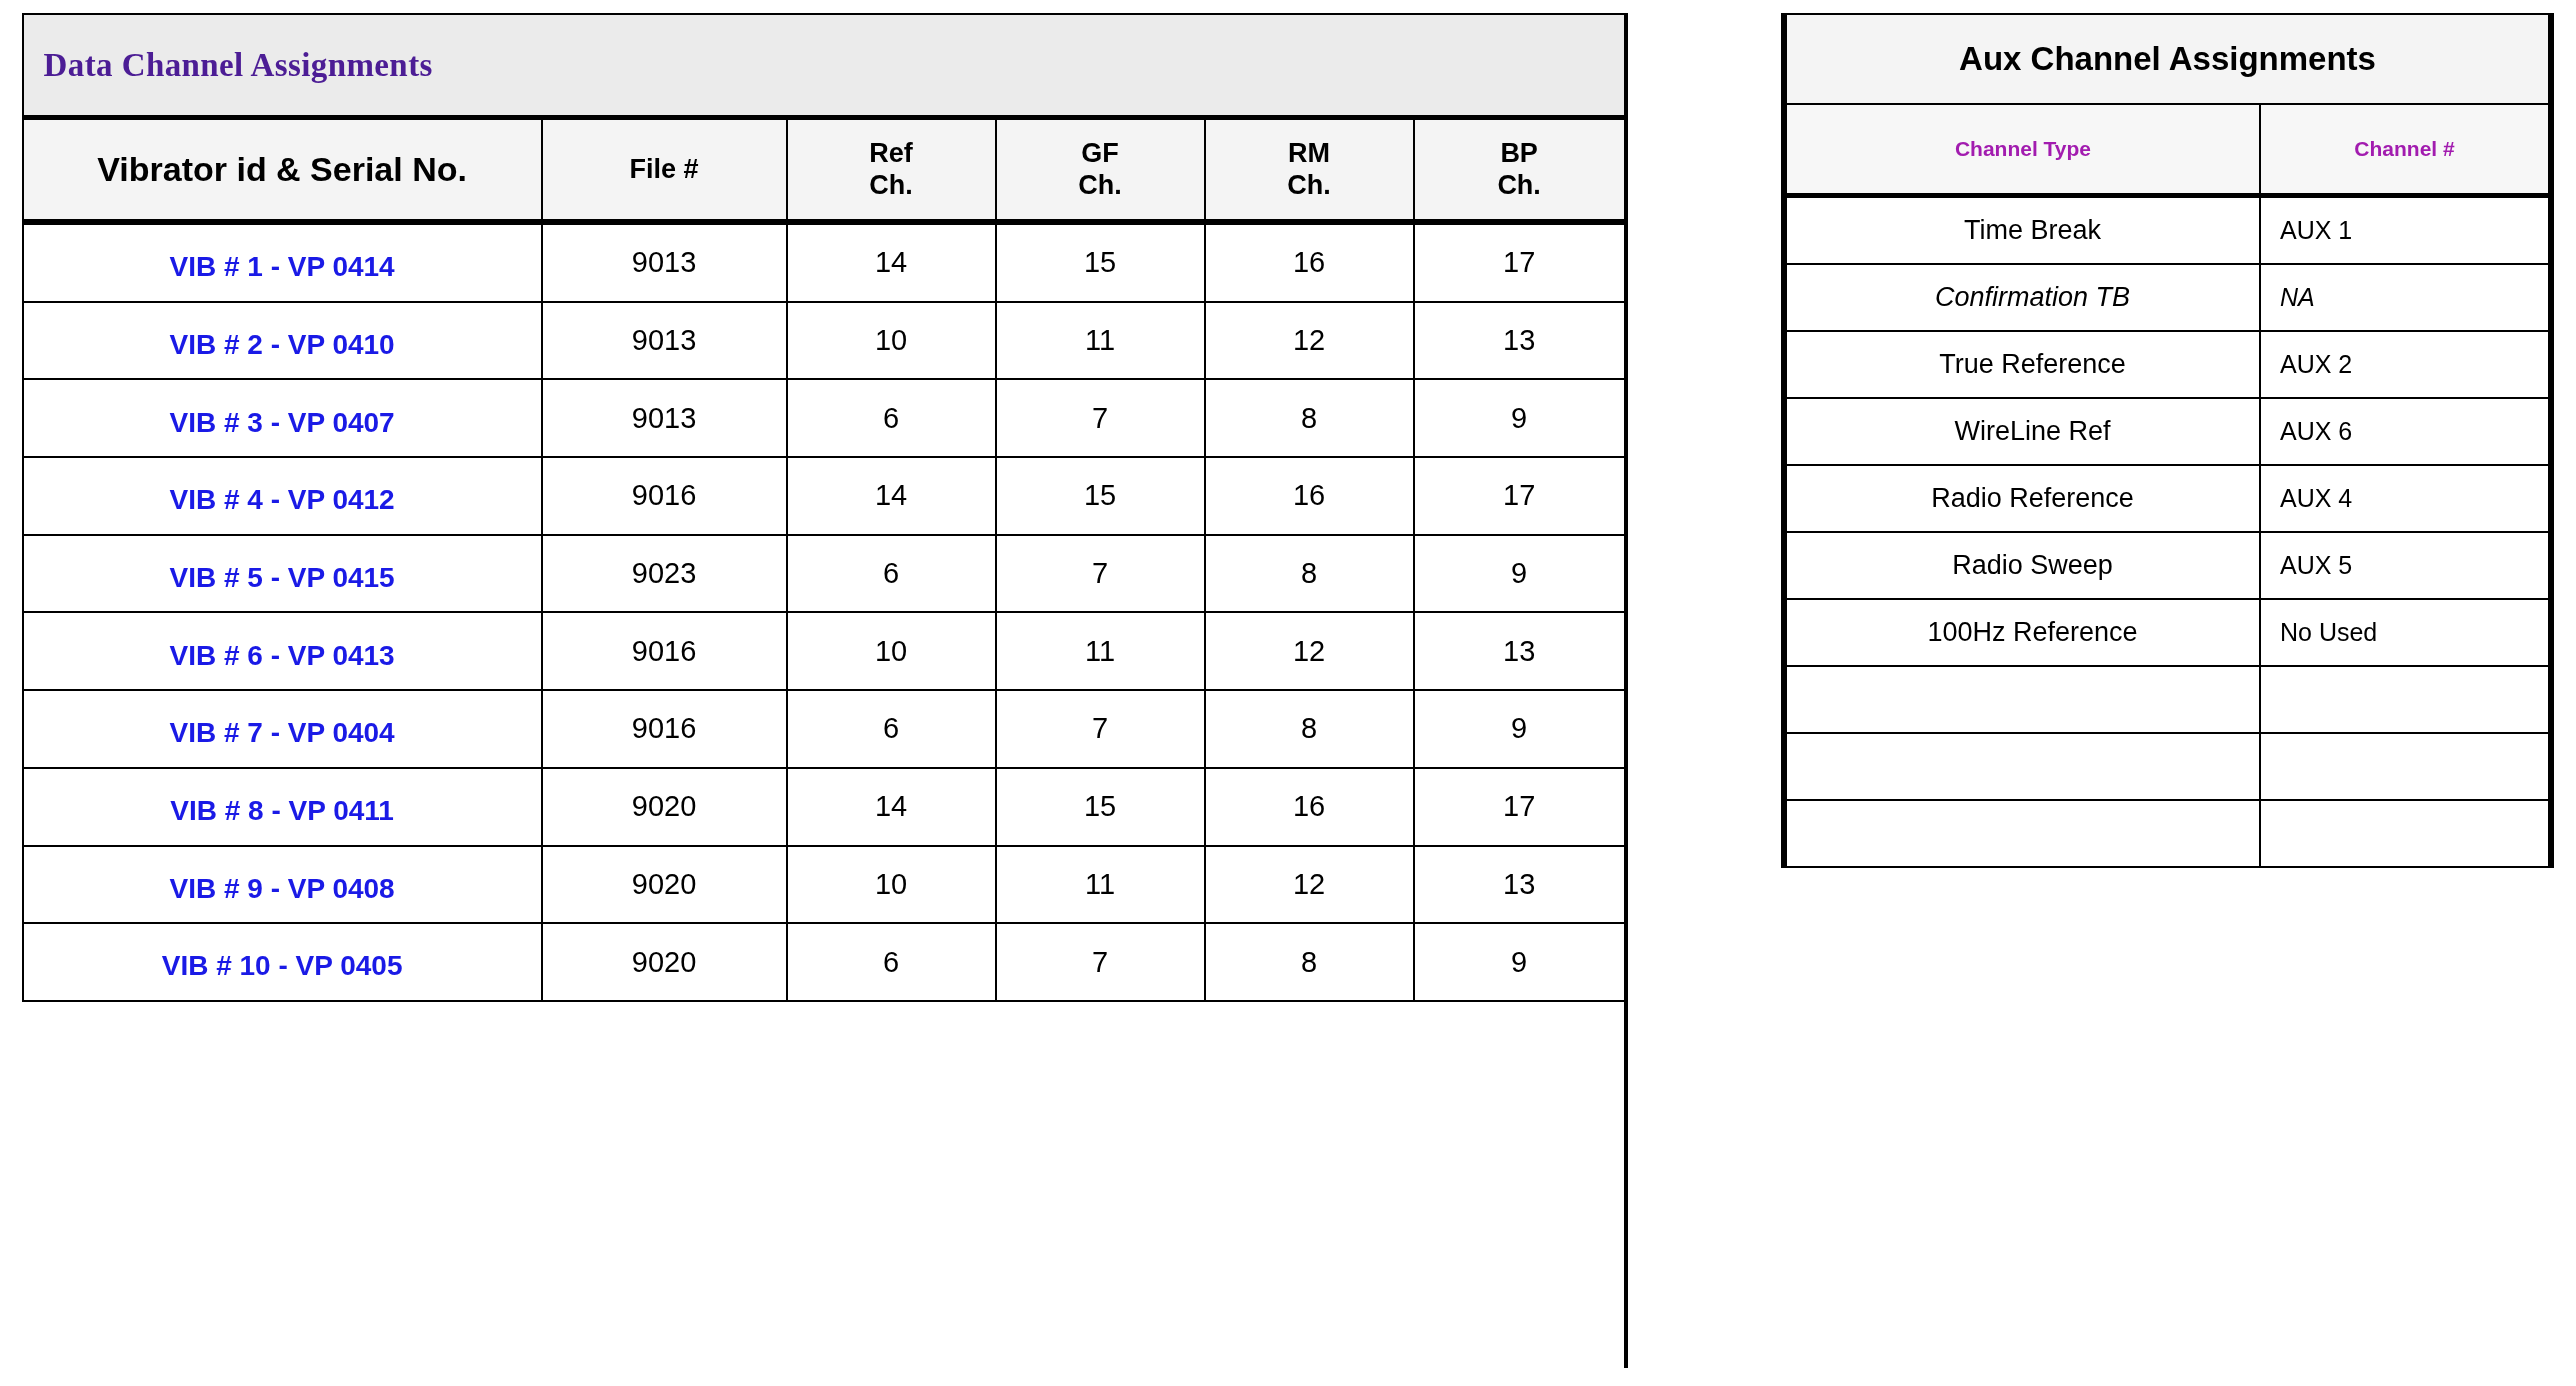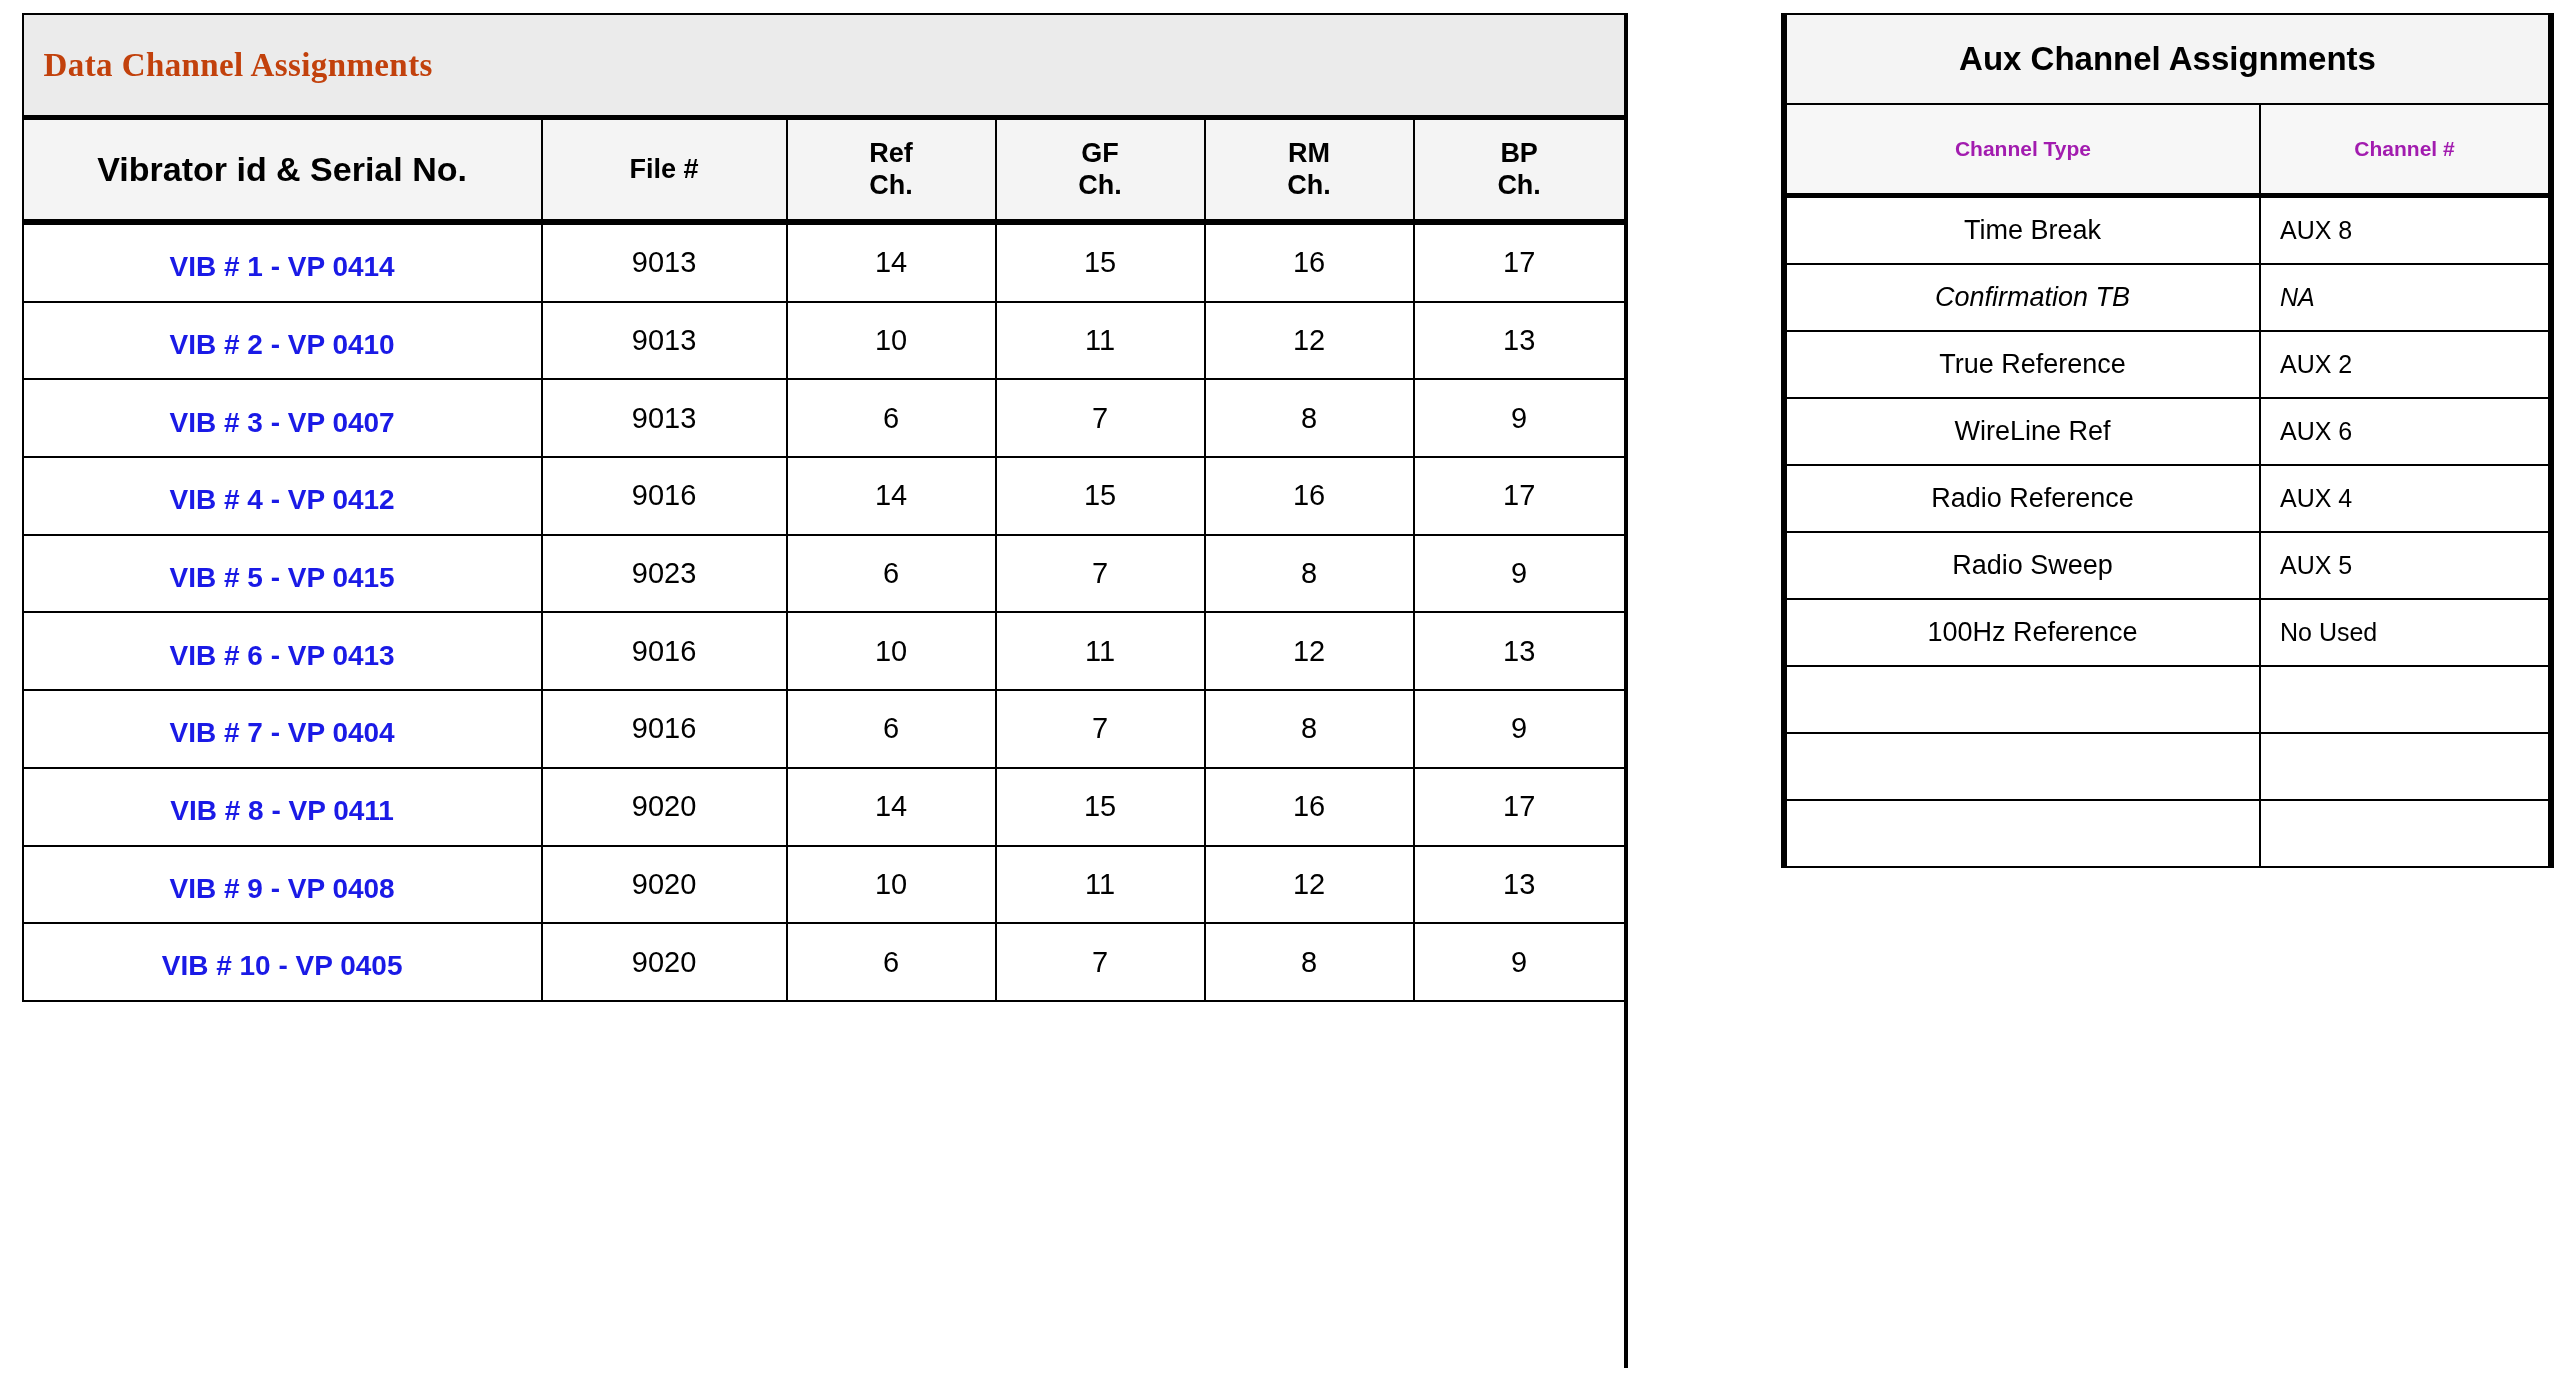--- a/index.html
+++ b/index.html
@@ -41,21 +41,21 @@
   }
 
   
   .data-title-cell {
     background: #ebebeb !important;
     text-align: left !important;
     padding: 13px 0 13px 20px !important;
     font-family: "Liberation Serif", serif;
     font-weight: bold;
     font-size: 33px;
-    color: #c2410c;
+    color: #4c1d95;
     letter-spacing: 0.4px;
     height: 74px;
     border-bottom: 5.8px solid #000000 !important;
   }
 
   .data-head-cell {
     background: #f4f4f4 !important;
     font-weight: bold;
     font-size: 27px;
     color: #000000;
@@ -274,21 +274,21 @@
         <tr>
           <td class="aux-title-cell aux-left-thick aux-right-thick" colspan="2">Aux Channel Assignments</td>
         </tr>
         <tr>
           <td class="aux-head-cell aux-left-thick">Channel Type</td>
           <td class="aux-head-cell aux-right-thick">Channel #</td>
         </tr>
 
         <tr>
           <td class="aux-type-cell aux-left-thick">Time Break</td>
-          <td class="aux-num-cell aux-right-thick">AUX 8</td>
+          <td class="aux-num-cell aux-right-thick">AUX 1</td>
         </tr>
         <tr>
           <td class="aux-type-cell aux-left-thick italic">Confirmation TB</td>
           <td class="aux-num-cell aux-right-thick italic">NA</td>
         </tr>
         <tr>
           <td class="aux-type-cell aux-left-thick">True Reference</td>
           <td class="aux-num-cell aux-right-thick">AUX 2</td>
         </tr>
         <tr>

